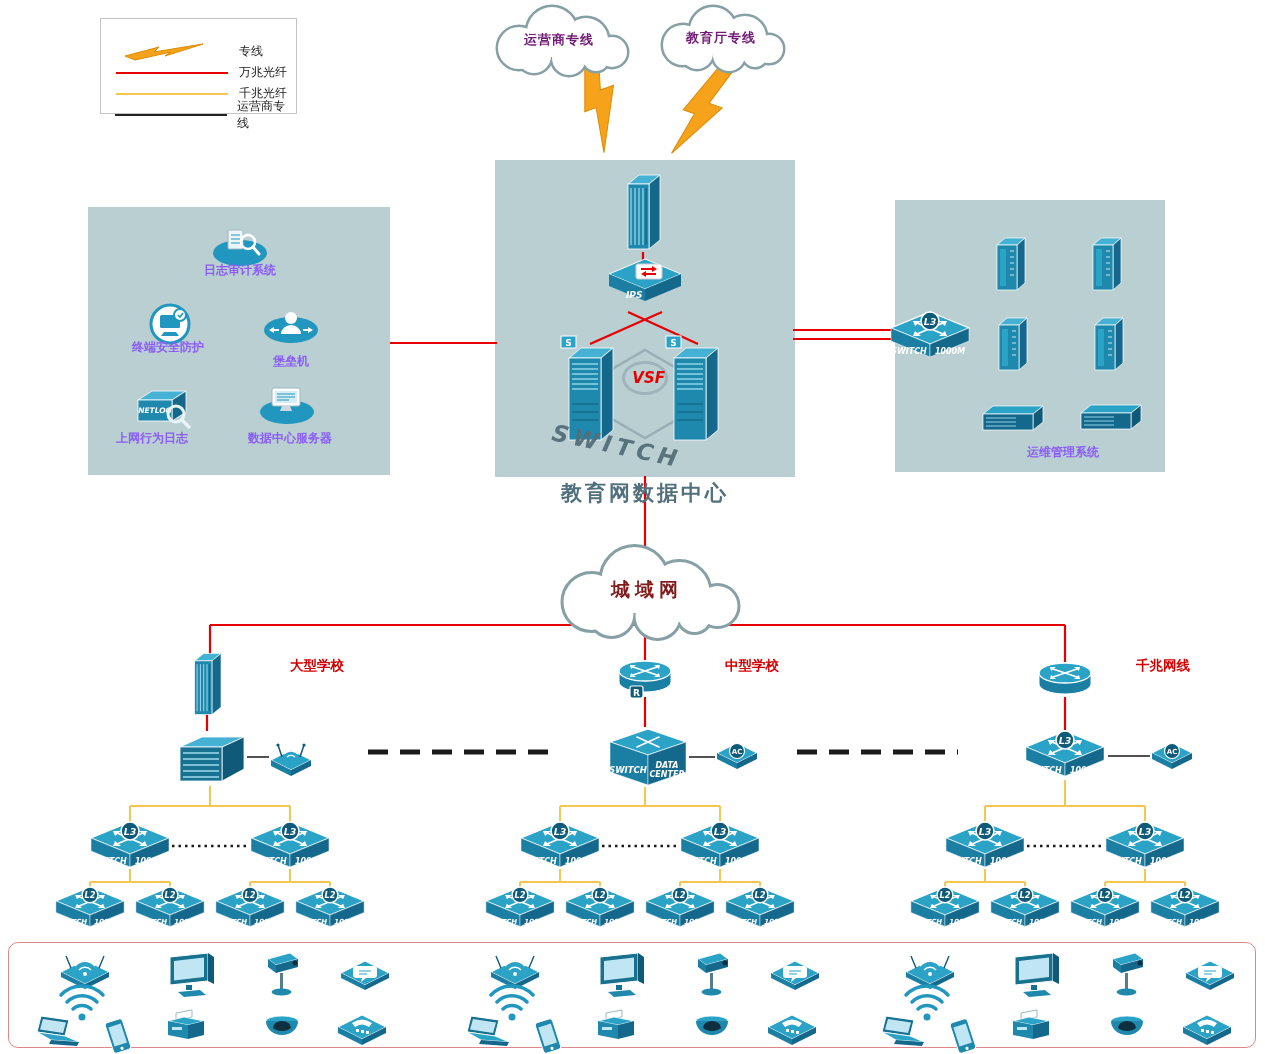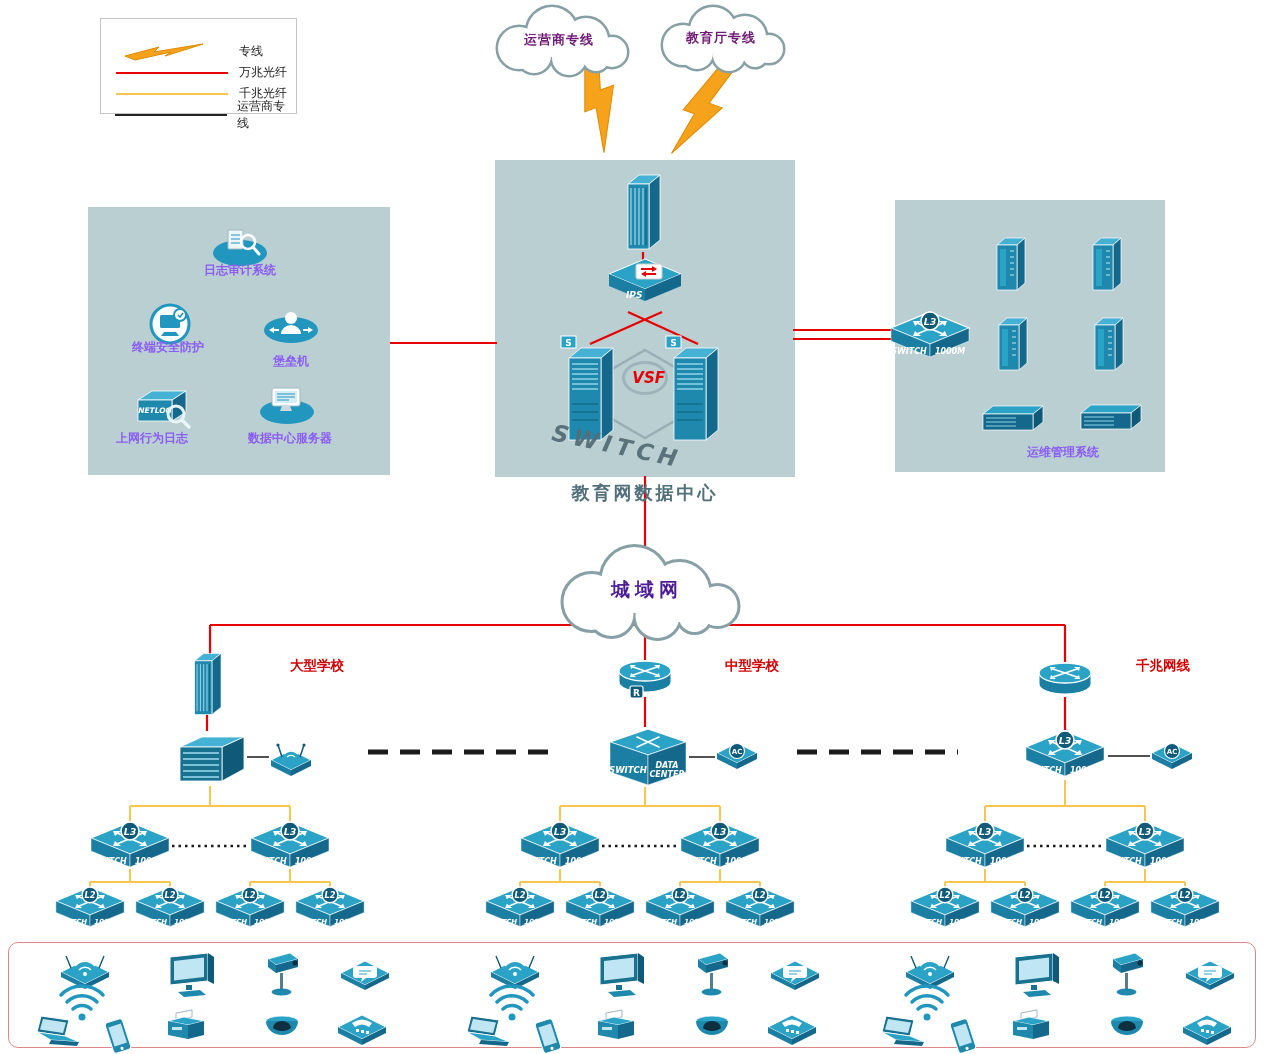--- a/index.html
+++ b/index.html
@@ -6,28 +6,28 @@
   body{background:#fff}
   .canvas{position:relative;width:1265px;height:1054px;background:#fff;overflow:hidden;
           font-family:"DejaVu Sans","Liberation Sans",sans-serif}
   .zone{position:absolute;background:#b9cfd2;z-index:0}
   .lines{position:absolute;left:0;top:0;z-index:1;pointer-events:none}
   .dev{position:absolute;transform:translate(-50%,-50%);z-index:2;line-height:0}
   .dev svg{display:block}
   .plabel{position:absolute;transform:translate(-50%,-50%);z-index:3;white-space:nowrap}
   .lbl-red{color:#8b5cf6;font-weight:bold;font-size:12px}
   .school-label{color:#d40000;font-weight:bold;font-size:13.5px}
-  .dc-title{font-family:Liberation Sans, sans-serif;font-size:18px;color:#51707c;
+  .dc-title{font-family:Liberation Sans, sans-serif;font-size:21px;color:#51707c;
             letter-spacing:3px;font-weight:600}
   .cloud{position:absolute;transform:translate(-50%,-50%);z-index:2;display:flex;
          align-items:center;justify-content:center}
   .cloud-shape{line-height:0}
   .cloud-label{position:absolute;font-size:13px;font-weight:bold;color:#701a75;letter-spacing:1px}
   .metro-label{font-family:"DejaVu Serif","Liberation Serif",serif;font-size:19px;
-               color:#4c1d95;letter-spacing:5px;font-weight:bold}
+               color:#7f1d1d;letter-spacing:5px;font-weight:bold}
   .watermark{position:absolute;left:617px;top:446px;transform:translate(-50%,-50%) rotate(12deg);
              z-index:3;font-size:23px;font-weight:bold;font-style:italic;color:#546e78;
              letter-spacing:5px;opacity:.95}
   .vsf{position:absolute;left:645px;top:378px;transform:translate(-50%,-50%);z-index:4;
        width:46px;height:34px;border:3px solid #9fb3ba;border-radius:50%;
        display:flex;align-items:center;justify-content:flex-end}
   .vsf span{color:#e60000;font-weight:bold;font-style:italic;font-size:15px}
   .legend{position:absolute;left:100px;top:18px;width:197px;height:96px;background:#fff;
           border:1px solid #c4c4c4;z-index:5;padding:22px 0 0 12px}
   .lg-row{display:flex;align-items:center;height:21px}

